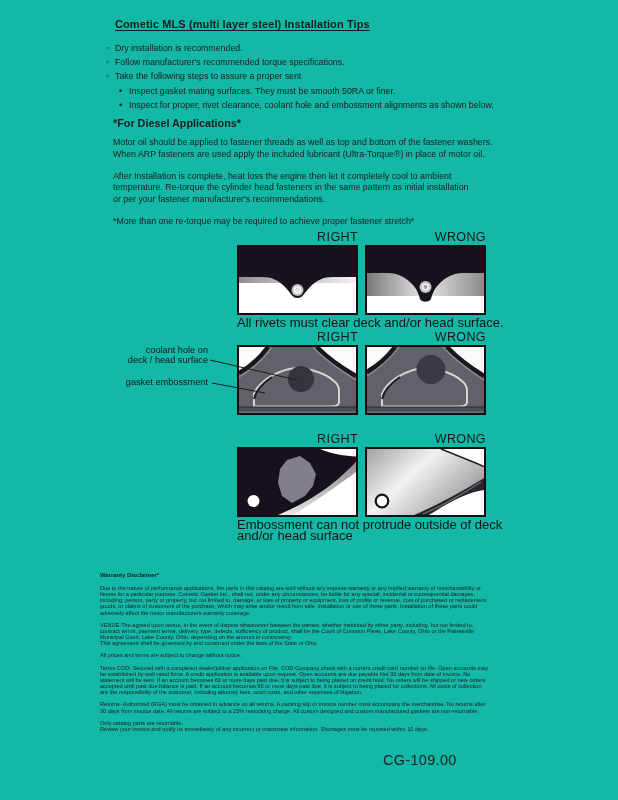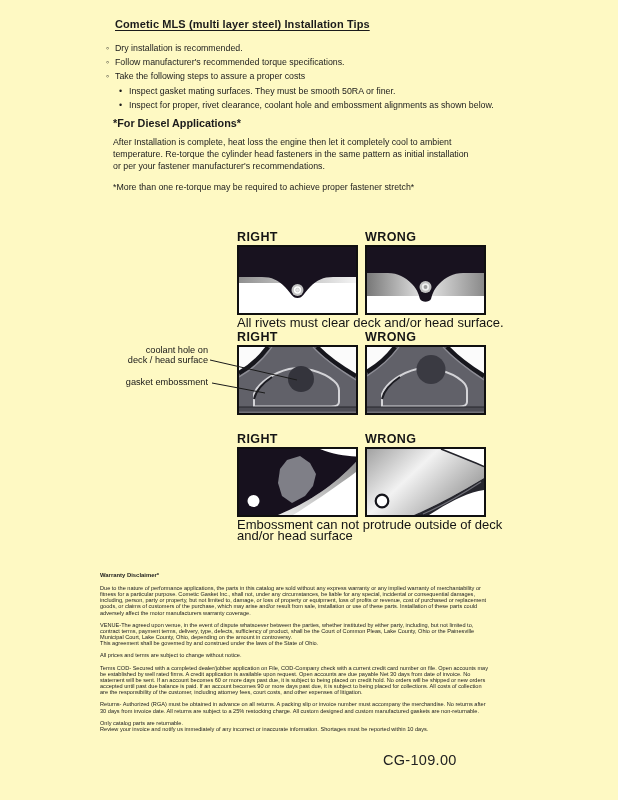--- a/index.html
+++ b/index.html
@@ -1,63 +1,65 @@
 <!DOCTYPE html>
 <html><head>
 <meta charset="utf-8">
 <style>
   html,body{margin:0;padding:0;background:#e8e8e8;}
   .page{
-    position:relative;width:618px;height:800px;background:#fef9c3;
+    position:relative;width:618px;height:800px;background:#14b8a6;
     font-family:"Liberation Sans",sans-serif;color:#1b1b1b;overflow:hidden;
     margin:0 auto;
   }
   .pre{white-space:pre-line;}
   .title{
     position:absolute;left:115px;top:18px;font-size:11px;font-weight:bold;
     text-decoration:underline;text-underline-offset:2px;letter-spacing:.1px;
   }
   .bullets{position:absolute;left:106px;top:41px;margin:0;padding:0;list-style:none;
     font-size:8.8px;line-height:14.2px;width:460px;}
   .bullets li{position:relative;padding-left:9px;}
   .bullets li.l1::before{content:"◦";position:absolute;left:0;top:0;font-size:9px;}
   .bullets li.l2{margin-left:13px;padding-left:10px;}
   .bullets li.l2::before{content:"•";position:absolute;left:0;top:0;font-size:9px;}
   .diesel{position:absolute;left:113px;top:117px;width:440px;}
   .diesel h2{font-size:10.8px;font-weight:bold;margin:0 0 8px 0;}
   .diesel p{font-size:8.8px;line-height:11.8px;margin:0 0 10px 0;}
-  .dg-header{position:absolute;width:121px;text-align:left;font-size:12.5px;
-    font-weight:bold;letter-spacing:.4px;color:#161616;}
+  .dg-header{position:absolute;width:121px;text-align:right;font-size:12.5px;
+    font-weight:normal;letter-spacing:.4px;color:#161616;}
   .dg-box{position:absolute;width:117px;height:66px;border:2px solid #101010;background:#fff;}
   .dg-box svg{display:block;}
   .dg-caption{position:absolute;font-size:13px;font-weight:normal;line-height:11px;color:#141414;}
   .ann{position:absolute;width:92px;text-align:right;font-size:9.2px;line-height:10.4px;color:#161616;}
   .leader{position:absolute;left:205px;top:350px;pointer-events:none;}
   .disclaimer{position:absolute;left:100px;top:572px;width:440px;}
   .disclaimer h3{font-size:5.9px;font-weight:bold;margin:0 0 7px 0;}
   .disclaimer p{font-size:5.6px;line-height:6.15px;margin:0 0 6px 0;color:#222;}
   .code{position:absolute;left:383px;top:752px;font-size:14.5px;color:#222;letter-spacing:.3px;}
 </style>
 </head>
 <body>
 
 <div class="page">
 
   <div class="title">Cometic MLS (multi layer steel) Installation Tips</div>
 
   <ul class="bullets">
     <li class="l1">Dry installation is recommended.</li>
     <li class="l1">Follow manufacturer's recommended torque specifications.</li>
-    <li class="l1">Take the following steps to assure a proper costs</li>
+    <li class="l1">Take the following steps to assure a proper sent</li>
     <li class="l2">Inspect gasket mating surfaces.  They must be smooth 50RA or finer.</li>
     <li class="l2">Inspect for proper, rivet clearance, coolant hole and embossment alignments as shown below.</li>
   </ul>
 
   <div class="diesel">
     <h2>*For Diesel Applications*</h2>
+    <p class="pre">Motor oil should be applied to fastener threads as well as top and bottom of the fastener washers.
+When ARP fasteners are used apply the included lubricant (Ultra-Torque®) in place of motor oil.</p>
     <p class="pre">After Installation is complete, heat loss the engine then let it completely cool to ambient
 temperature. Re-torque the cylinder head fasteners in the same pattern as initial installation
 or per your fastener manufacturer's recommendations.</p>
     <p class="pre">*More than one re-torque may be required to achieve proper fastener stretch*</p>
   </div>
 
   <div class="dg-header" style="left:237px;top:230px;">RIGHT</div>
   <div class="dg-header" style="left:365px;top:230px;">WRONG</div>
 
   <div class="dg-box" style="left:237px;top:245px;">

